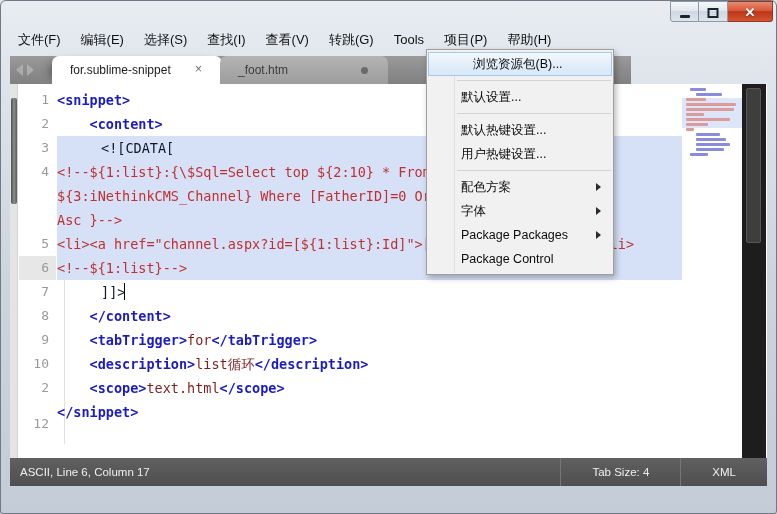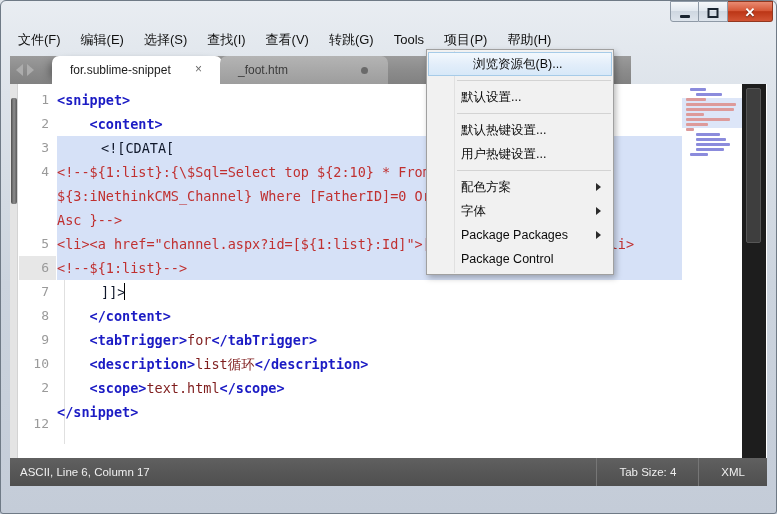--- a/index.html
+++ b/index.html
@@ -363,21 +363,21 @@
     background: linear-gradient(to bottom, #606060 0%, #575757 50%, #4f4f4f 100%);
     display: flex;
     align-items: center;
     color: #efefef;
     font-size: 11.5px;
     box-sizing: border-box;
   }
   .sb-left { margin-left: 10px; white-space: nowrap; }
   .sb-right { margin-left: auto; display: flex; height: 100%; align-items: center; }
   .sb-cell {
-    padding: 0 22px;
+    padding: 0 31px;
     border-left: 1px solid #767676;
     height: 100%;
     display: flex;
     align-items: center;
     white-space: nowrap;
   }
 
   
   .dropdown {
     position: absolute;

